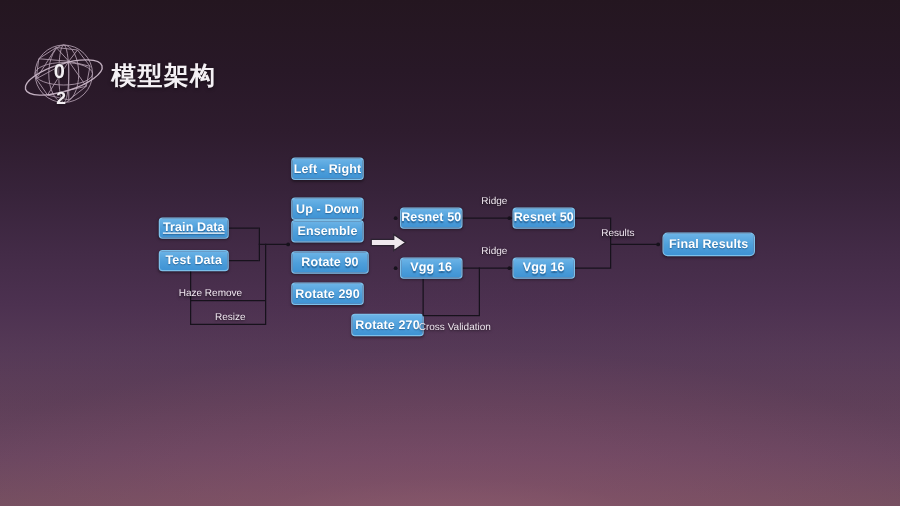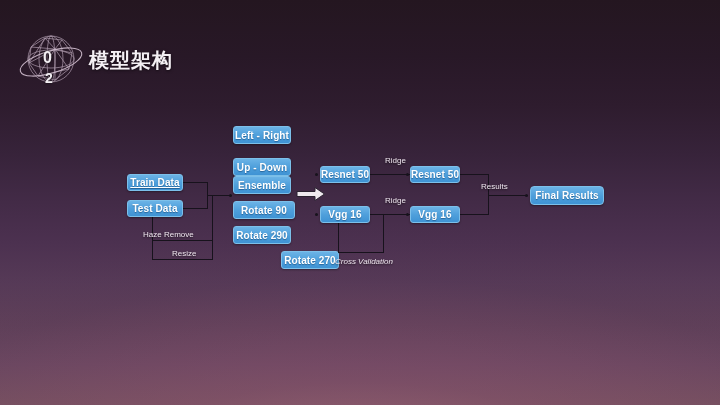--- a/index.html
+++ b/index.html
@@ -174,21 +174,21 @@
     <div class="nodebox" style="left:410px;top:206px;width:50px;height:17px;">
       <span>Vgg 16</span>
     </div>
 
     <div class="nodebox" style="left:530px;top:186px;width:74px;height:19px;border-radius:4px;">
       <span>Final Results</span>
     </div>
 
     <div class="plainlabel" style="left:385px;top:156px;">Ridge</div>
     <div class="plainlabel" style="left:385px;top:196px;">Ridge</div>
-    <div class="plainlabel" style="left:335px;top:257px;font-style:italic;">Cross Validation</div>
+    <div class="plainlabel" style="left:335px;top:257px;">Cross Validation</div>
     <div class="plainlabel" style="left:481px;top:182px;">Results</div>
   </div>
 
   <div id="reflection" aria-hidden="true">
     <div class="nodebox" style="left:127px;top:174px;width:56px;height:17px;"></div>
     <div class="nodebox" style="left:127px;top:200px;width:56px;height:17px;"></div>
     <div class="nodebox" style="left:233px;top:251px;width:58px;height:18px;">
       <span>Rotate 270</span>
     </div>
     <div class="nodebox" style="left:233px;top:226px;width:58px;height:18px;"></div>

